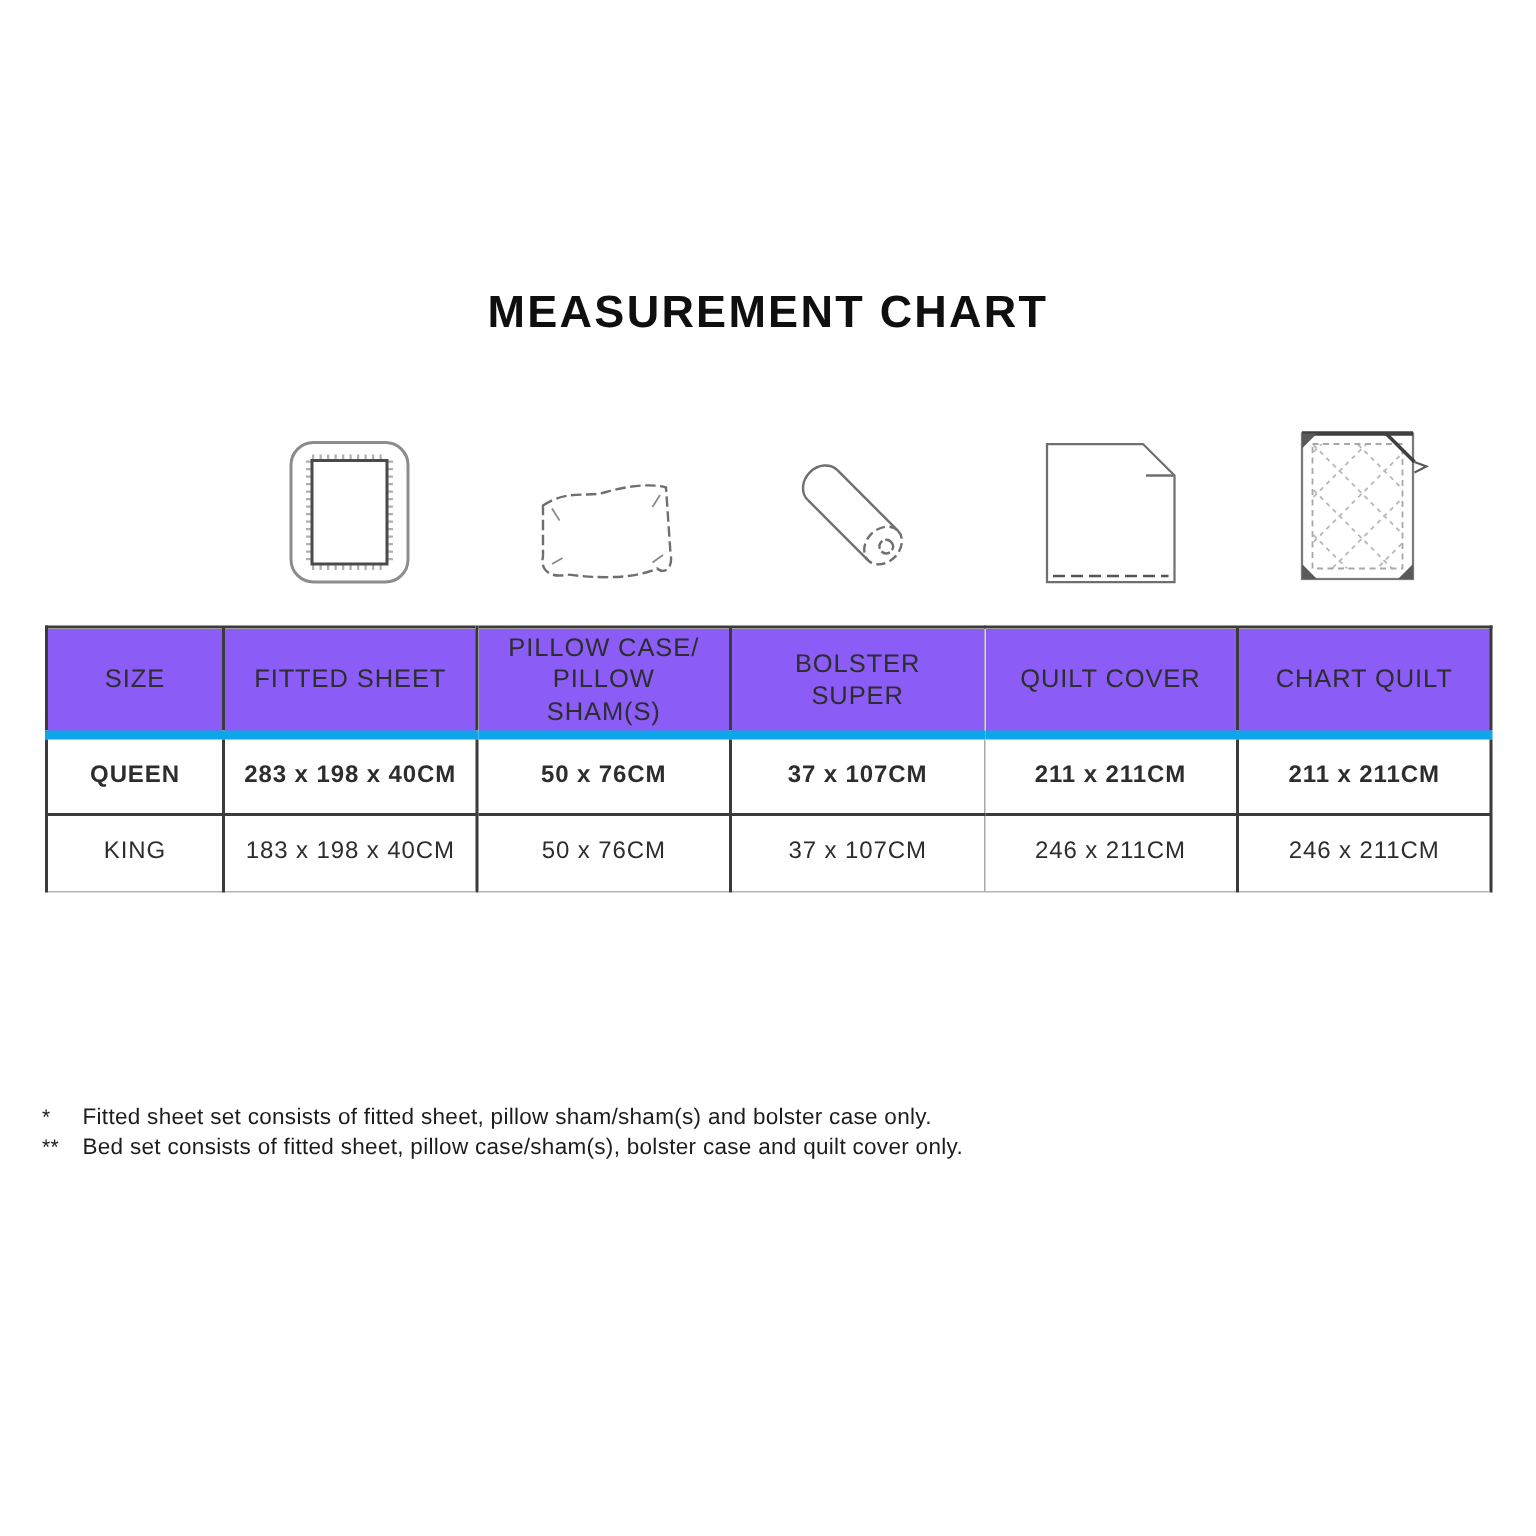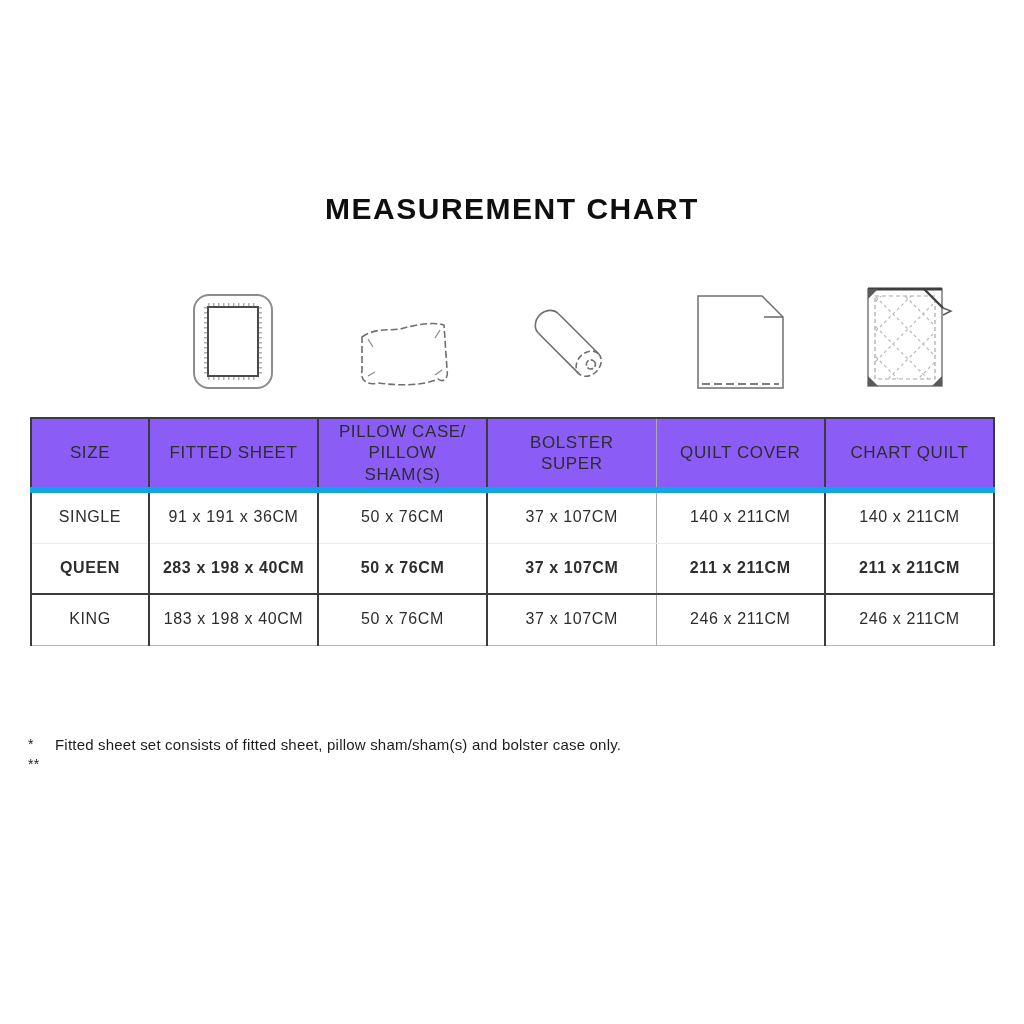--- a/index.html
+++ b/index.html
@@ -142,28 +142,20 @@
       <tr>
         <th>SIZE</th>
         <th>FITTED SHEET</th>
         <th>PILLOW CASE/ PILLOW SHAM(S)</th>
         <th>BOLSTER SUPER</th>
         <th>QUILT COVER</th>
         <th>CHART QUILT</th>
       </tr>
     </thead>
     <tbody>
-      <tr class="row-single">
-        <td>SINGLE</td>
-        <td>91 x 191 x 36CM</td>
-        <td>50 x 76CM</td>
-        <td>37 x 107CM</td>
-        <td>140 x 211CM</td>
-        <td>140 x 211CM</td>
-      </tr>
       <tr class="row-queen">
         <td>QUEEN</td>
         <td>283 x 198 x 40CM</td>
         <td>50 x 76CM</td>
         <td>37 x 107CM</td>
         <td>211 x 211CM</td>
         <td>211 x 211CM</td>
       </tr>
       <tr class="row-king">
         <td>KING</td>
@@ -176,16 +168,17 @@
     </tbody>
   </table>
 
   <div class="footnotes">
     <div class="footnote">
       <span class="marker">*</span>
       <span class="ftext">Fitted sheet set consists of fitted sheet, pillow sham/sham(s) and bolster case only.</span>
     </div>
     <div class="footnote">
       <span class="marker">**</span>
+      <span class="ftext">Bed set consists of fitted sheet, pillow case/sham(s), bolster case and quilt cover only.</span>
     </div>
   </div>
 
 </div>
 
 </body></html>

